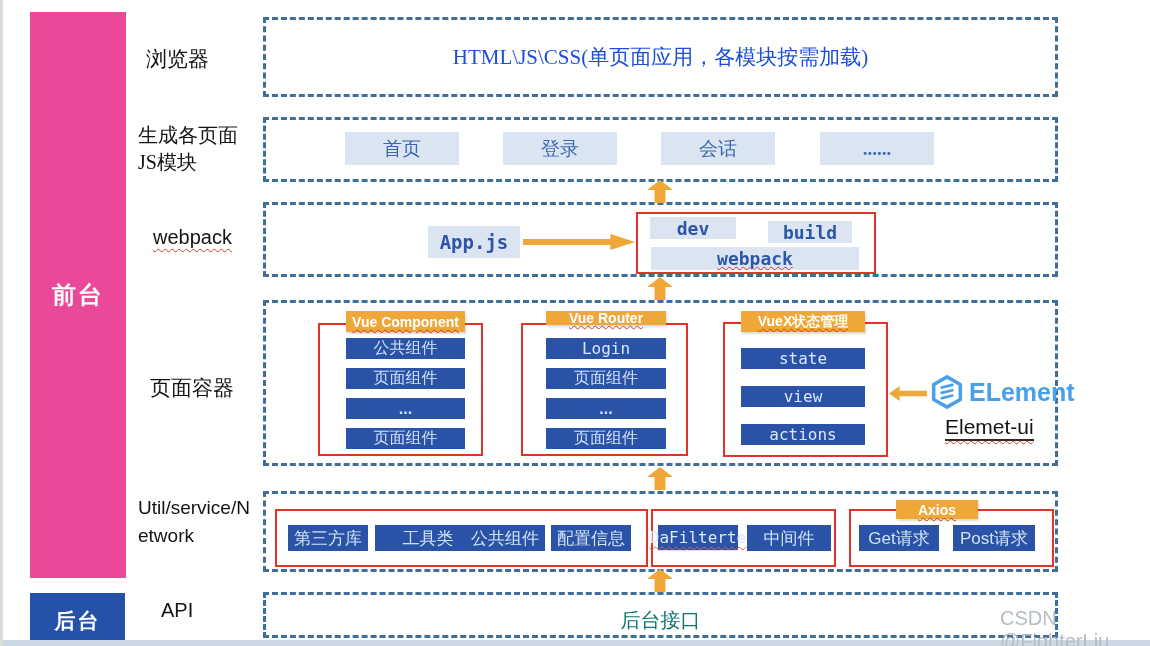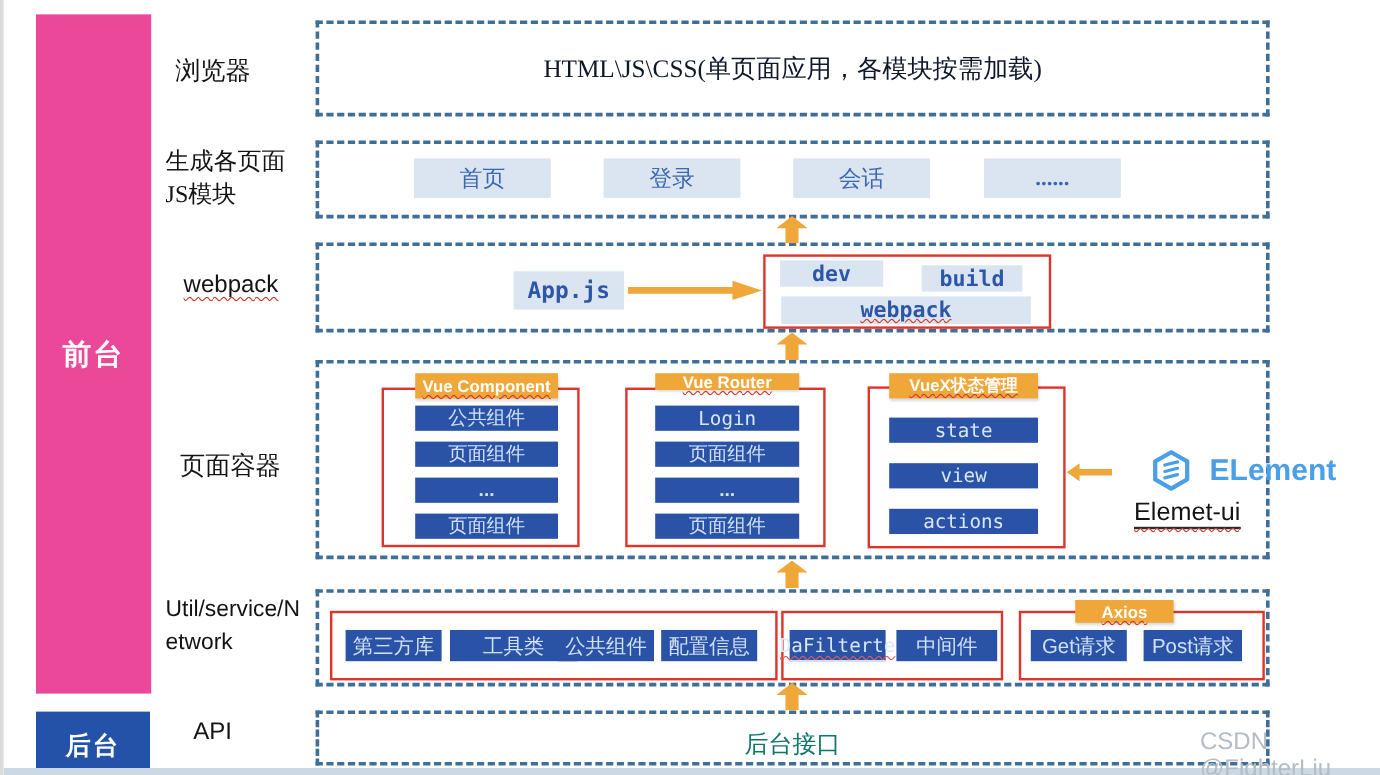--- a/index.html
+++ b/index.html
@@ -26,21 +26,21 @@
   .lbl-browser{ left:143px; top:45px; font-size:21px; }
   .lbl-modules{ left:135px; top:122px; width:104px; font-size:20px; line-height:1.35; }
   .lbl-webpack{ left:150px; top:226px; font-size:20px;
     text-decoration:underline wavy #d23b2f; text-decoration-thickness:1px; text-underline-offset:4px; }
   .lbl-container{ left:147px; top:374px; font-size:21px; }
   .lbl-util{ left:135px; top:494px; width:118px; font-size:19px; line-height:1.45; overflow-wrap:break-word; }
   .lbl-api{ left:158px; top:599px; font-size:20px; }
   
   .dashed-box{ position:absolute; left:260px; width:795px; border:3px dashed #3f6e99; background:#fff; }
   .box-browser{ top:17px; height:80px; display:flex; align-items:center; justify-content:center; }
-  .box-browser .txt{ font-size:21px; color:#0f172a; }
+  .box-browser .txt{ font-size:21px; color:#1d4ed8; }
   .box-modules{ top:117px; height:65px; }
   .box-webpack{ top:202px; height:75px; }
   .box-pages{ top:300px; height:166px; }
   .box-util{ top:491px; height:81px; }
   .box-api{ top:592px; height:46px; display:flex; align-items:center; justify-content:center; }
   .box-api .txt{ font-size:20px; color:#0f766e; padding-top:10px; }
   
   .light-btn{ position:absolute; background:#dbe5f1; color:#3a67b0;
     display:flex; align-items:center; justify-content:center; }
   .module-btn{ width:114px; height:33px; font-size:19px; font-family:"Liberation Serif","DejaVu Serif",serif; }
@@ -54,21 +54,21 @@
     text-decoration:underline wavy #d23b2f; text-decoration-thickness:1px; text-underline-offset:2px;
     box-shadow:1px 2px 2px rgba(0,0,0,.15); }
   
   .arrow-up{ position:absolute; width:26px; height:23px; background:#f0a73a; z-index:6;
     clip-path:polygon(50% 0,100% 44%,71% 44%,71% 100%,29% 100%,29% 44%,0 44%); }
   .arrow-right{ position:absolute; width:112px; height:16px; background:#f0a73a;
     clip-path:polygon(0 32%,78% 32%,78% 0,100% 50%,78% 100%,78% 68%,0 68%); }
   .arrow-left{ position:absolute; width:38px; height:15px; background:#f0a73a;
     clip-path:polygon(100% 32%,28% 32%,28% 0,0 50%,28% 100%,28% 68%,100% 68%); }
   
-  .element-wrap{ position:absolute; left:928px; top:374px; display:flex; align-items:center; gap:16px;margin-left:29px; }
+  .element-wrap{ position:absolute; left:928px; top:374px; display:flex; align-items:center; gap:6px; }
   .element-text{ font-size:25px; font-weight:bold; color:#4aa0e8; }
   .element-caption{ position:absolute; left:942px; top:415px; font-size:21px; color:#141414;
     border-bottom:2px solid #2b2b2b;
     text-decoration:underline wavy #d23b2f; text-decoration-thickness:1px; text-underline-offset:6px; }
   .squiggle-white{ text-decoration:underline wavy #e05a5a; text-decoration-thickness:1px; text-underline-offset:3px;
     border-bottom:1px solid #cfe2f8; }
   
   .watermark{ position:absolute; left:972px; top:607px; font-size:20px; color:#b4bcc4; z-index:7;margin-left:25px; }
 </style>
 </head>

